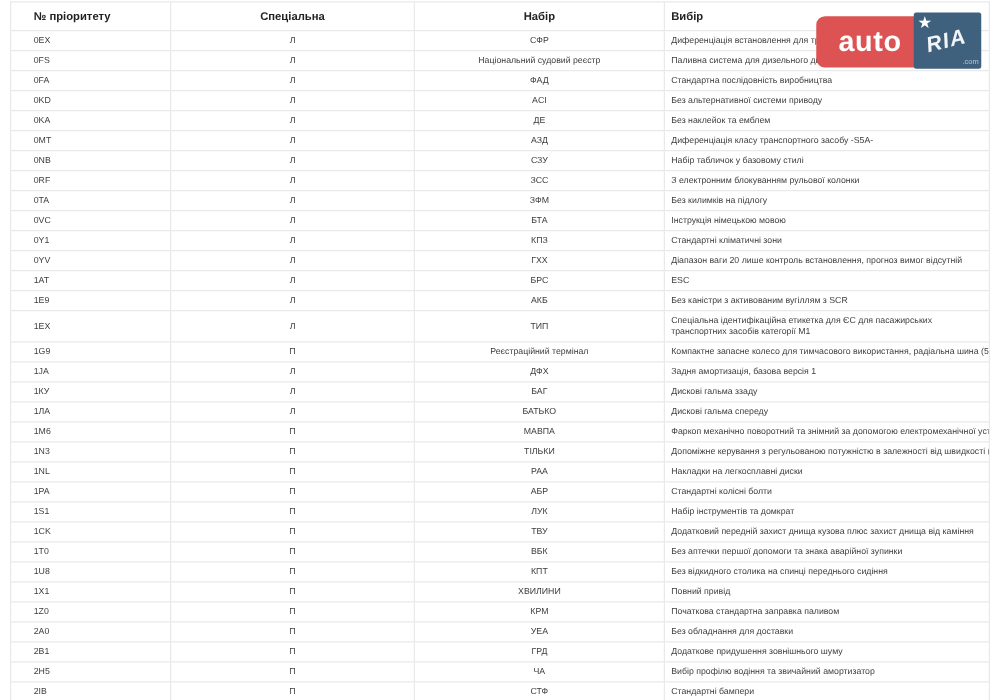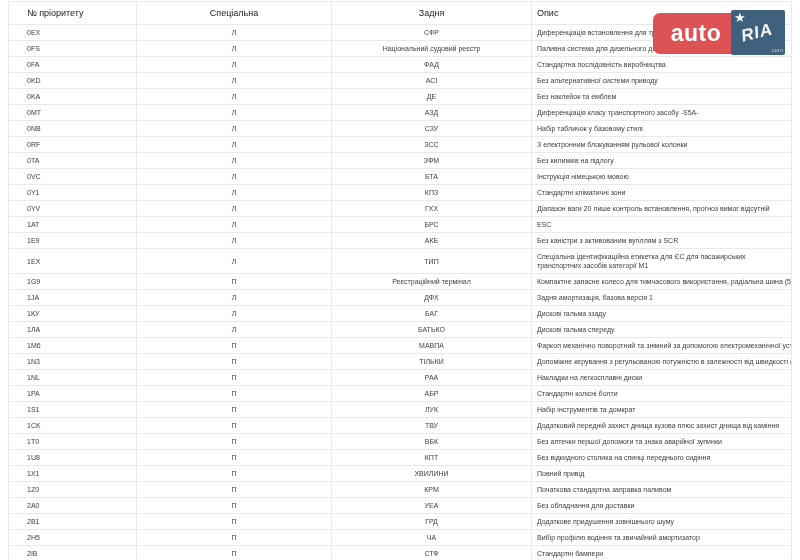--- a/index.html
+++ b/index.html
@@ -23,21 +23,21 @@
   col.c-series { width: 200px; }
   col.c-desc   { width: 260px; }
   th, td {
     border: 1px solid #e9e9e9;
     overflow: hidden;
     white-space: nowrap;
     vertical-align: middle;
   }
   th {
     font-size: 9px;
-    font-weight: 400;
+    font-weight: 700;
     color: #222;
     padding: 6px 6px;
     background: #fff;
     text-align: center;
     margin-left: 35px;
   }
   th.h-code { text-align: left; padding-left: 18px; }
   th.h-desc { text-align: left; padding-left: 5px; }
   td {
     font-size: 7px;
@@ -93,22 +93,22 @@
     <colgroup>
       <col class="c-code">
         <col class="c-origin">
         <col class="c-series">
         <col class="c-desc">
     </colgroup>
     <thead>
       <tr>
         <th class="h-code">№ пріоритету</th>
         <th class="h-origin">Спеціальна</th>
-        <th class="h-series">Задня</th>
-        <th class="h-desc">Опис</th>
+        <th class="h-series">Набір</th>
+        <th class="h-desc">Вибір</th>
       </tr>
     </thead>
     <tbody>
         <tr>
           <td class="code">0EX</td>
           <td class="origin">Л</td>
           <td class="series">СФР</td>
           <td class="desc">Диференціація встановлення для трансмісії DQ</td>
         </tr>
         <tr>

